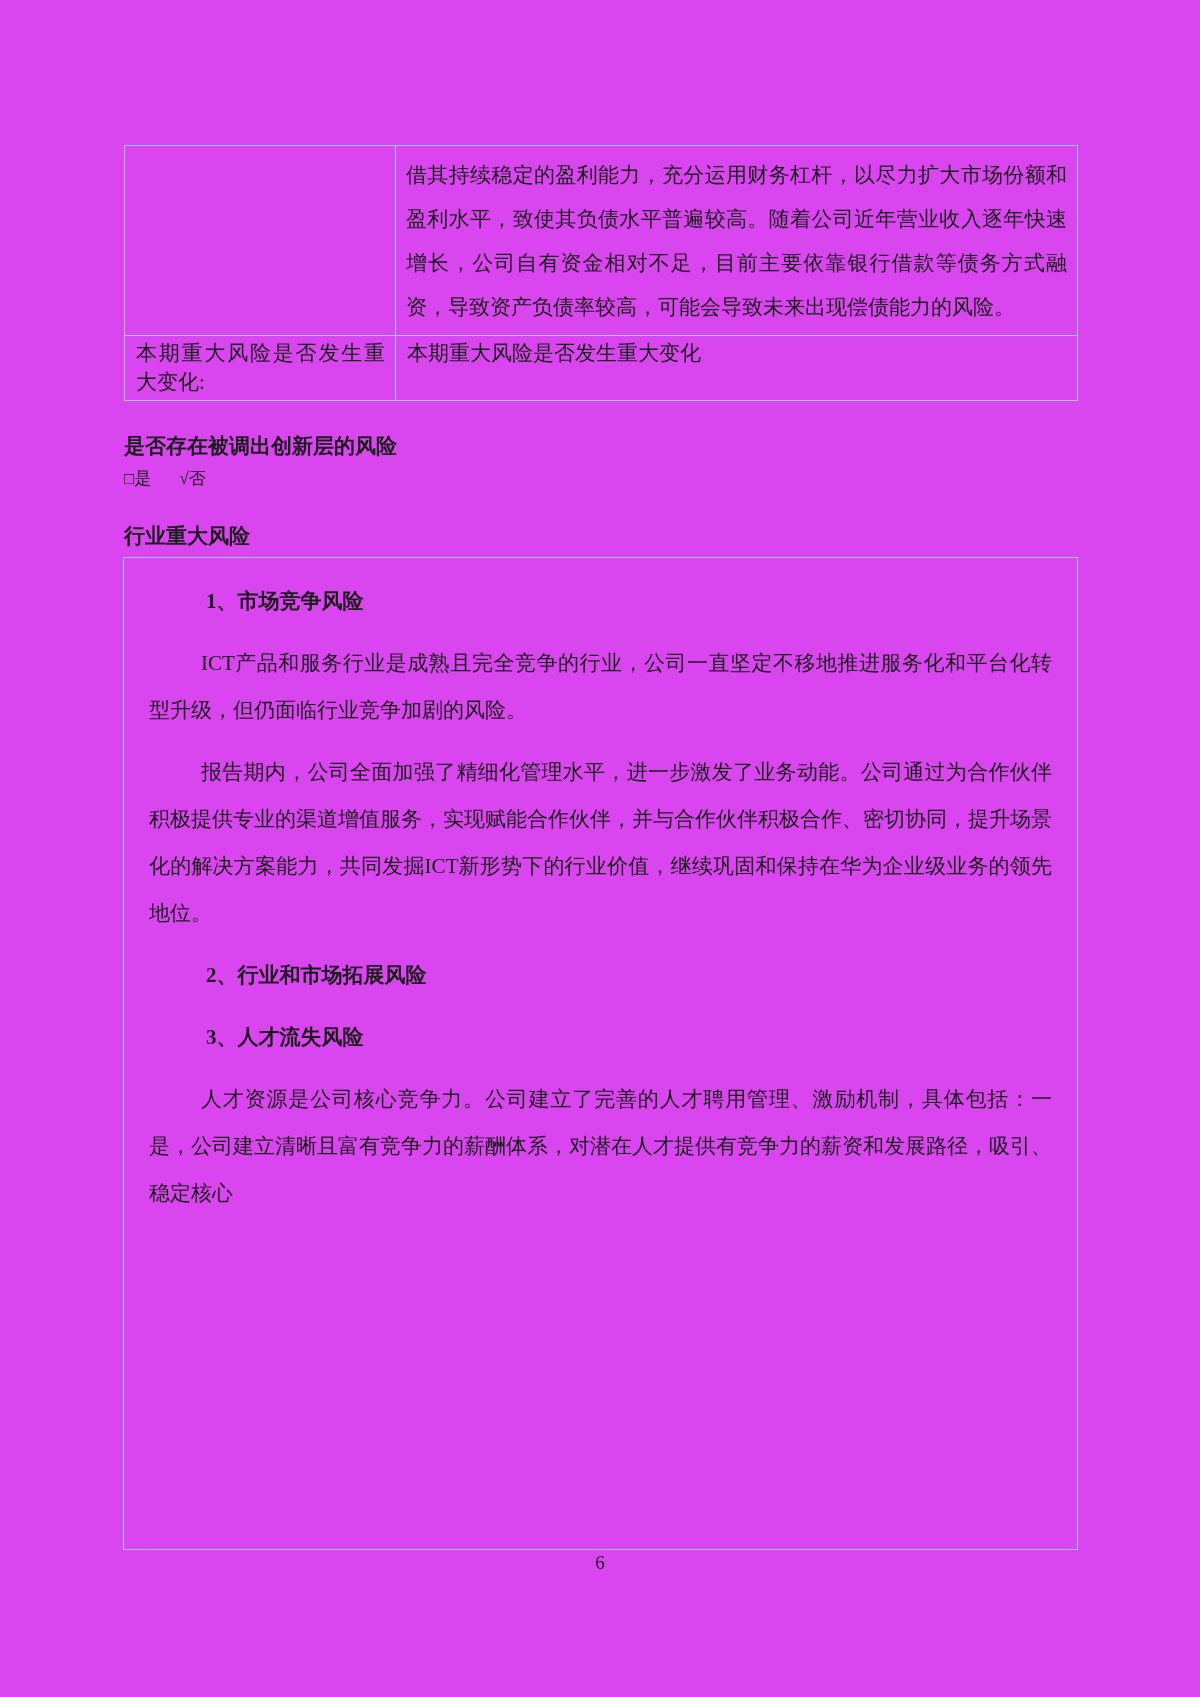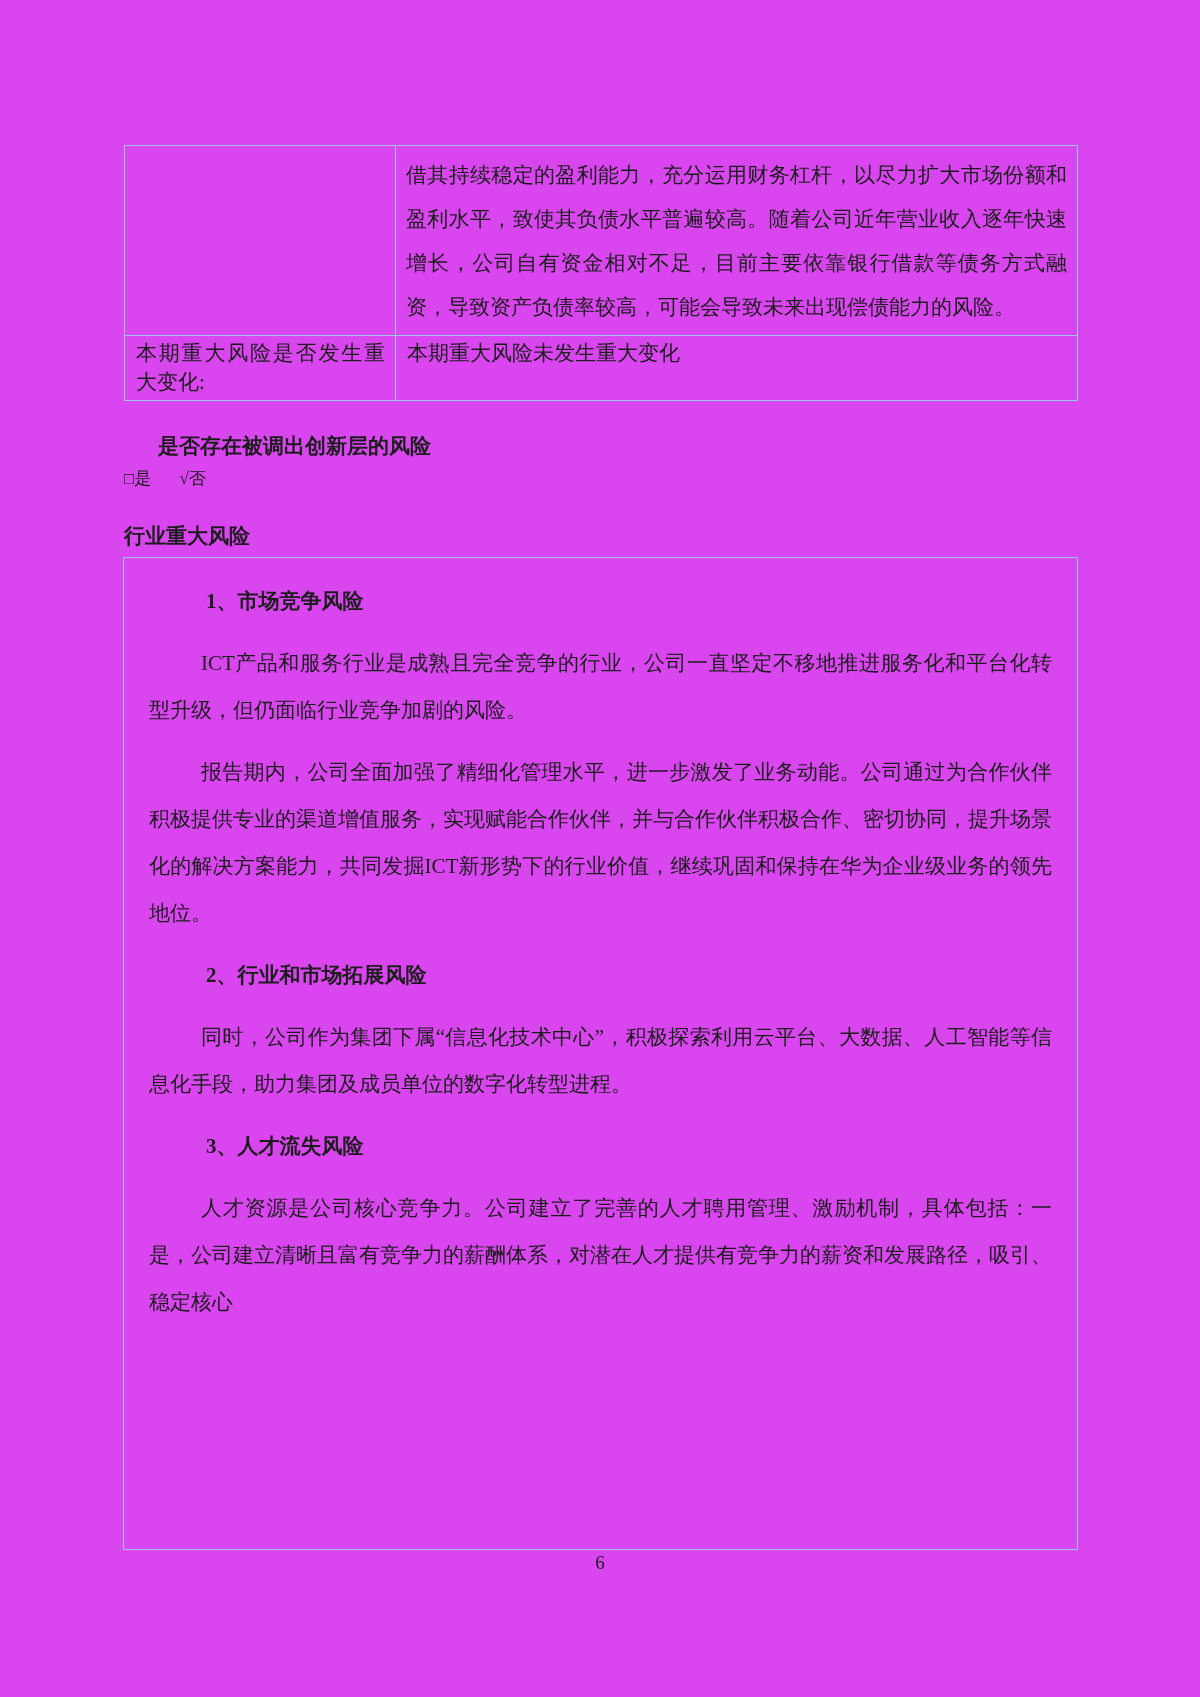--- a/index.html
+++ b/index.html
@@ -33,21 +33,21 @@
     padding: 3px 10px 3px 11px;
     text-align: justify;
     text-justify: inter-character;
   }
 
   .q-heading {
     position: absolute; left: 124px;
     font-size: 21px; font-weight: bold; line-height: 26px;
     white-space: nowrap;
   }
-  .q1 { top: 433px; margin-left: 34px; }
+  .q1 { top: 433px; }
   .q2 { top: 523px; }
   .check-line {
     position: absolute; left: 124px; top: 466px;
     font-size: 17px; line-height: 26px; white-space: nowrap;
   }
   .check-line .opt-no { margin-left: 24px; }
 
   
   .risk-box {
     position: absolute; left: 123px; top: 557px;
@@ -77,39 +77,38 @@
 <div class="page">
 
   <table class="risk-table">
     <tbody>
       <tr>
         <td class="col-label"></td>
         <td class="cell-cont-text">借其持续稳定的盈利能力，充分运用财务杠杆，以尽力扩大市场份额和盈利水平，致使其负债水平普遍较高。随着公司近年营业收入逐年快速增长，公司自有资金相对不足，目前主要依靠银行借款等债务方式融资，导致资产负债率较高，可能会导致未来出现偿债能力的风险。</td>
       </tr>
       <tr>
         <td class="col-label cell-r2">本期重大风险是否发生重大变化:</td>
-        <td class="cell-r2">本期重大风险未发生重大变化</td>
+        <td class="cell-r2">本期重大风险是否发生重大变化</td>
       </tr>
     </tbody>
   </table>
 
   <div class="q-heading q1">是否存在被调出创新层的风险</div>
 
   <div class="check-line">
     <span class="opt-yes">□是</span>
     <span class="opt-no">√否</span>
   </div>
 
   <div class="q-heading q2">行业重大风险</div>
 
   <div class="risk-box">
     <p class="h">1、市场竞争风险</p>
     <p class="t">ICT产品和服务行业是成熟且完全竞争的行业，公司一直坚定不移地推进服务化和平台化转型升级，但仍面临行业竞争加剧的风险。</p>
     <p class="t">报告期内，公司全面加强了精细化管理水平，进一步激发了业务动能。公司通过为合作伙伴积极提供专业的渠道增值服务，实现赋能合作伙伴，并与合作伙伴积极合作、密切协同，提升场景化的解决方案能力，共同发掘ICT新形势下的行业价值，继续巩固和保持在华为企业级业务的领先地位。</p>
     <p class="h">2、行业和市场拓展风险</p>
-    <p class="t">同时，公司作为集团下属“信息化技术中心”，积极探索利用云平台、大数据、人工智能等信息化手段，助力集团及成员单位的数字化转型进程。</p>
     <p class="h">3、人才流失风险</p>
     <p class="t">人才资源是公司核心竞争力。公司建立了完善的人才聘用管理、激励机制，具体包括：一是，公司建立清晰且富有竞争力的薪酬体系，对潜在人才提供有竞争力的薪资和发展路径，吸引、稳定核心</p>
   </div>
 
   <div class="page-number">6</div>
 
 </div>
 
 </body></html>

